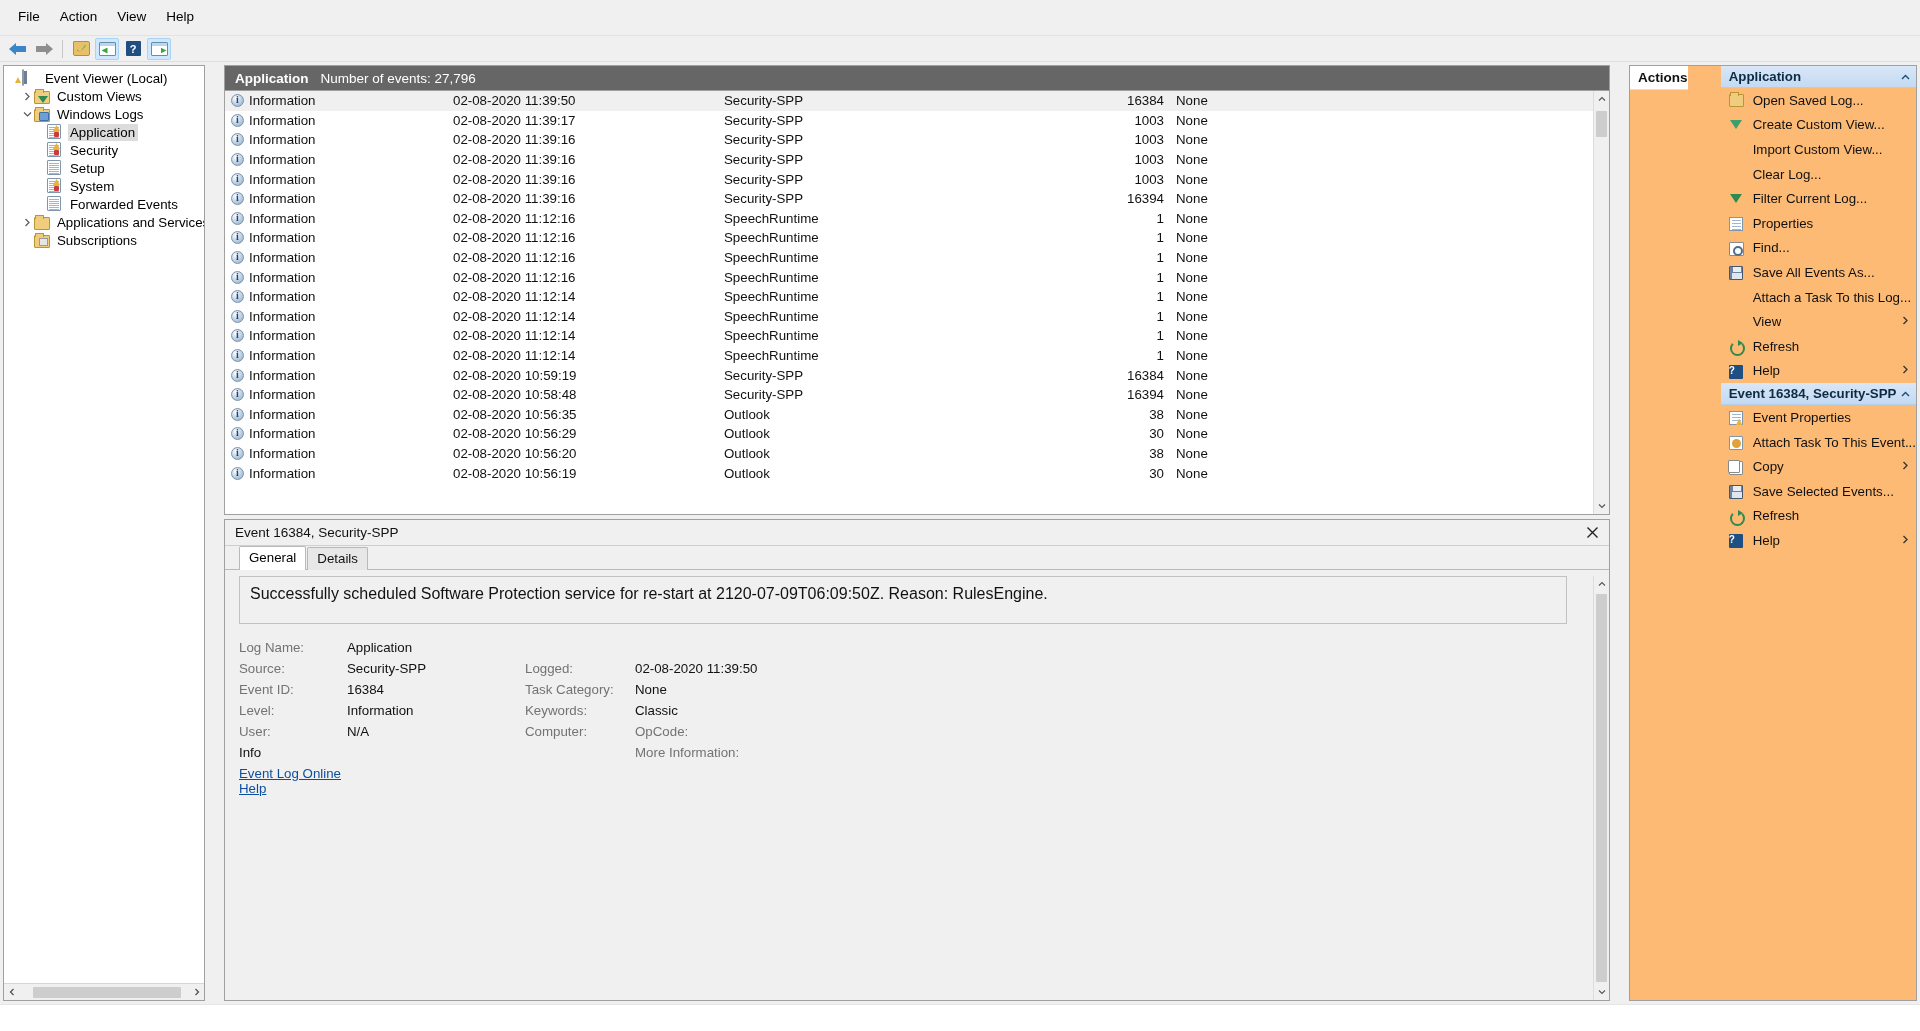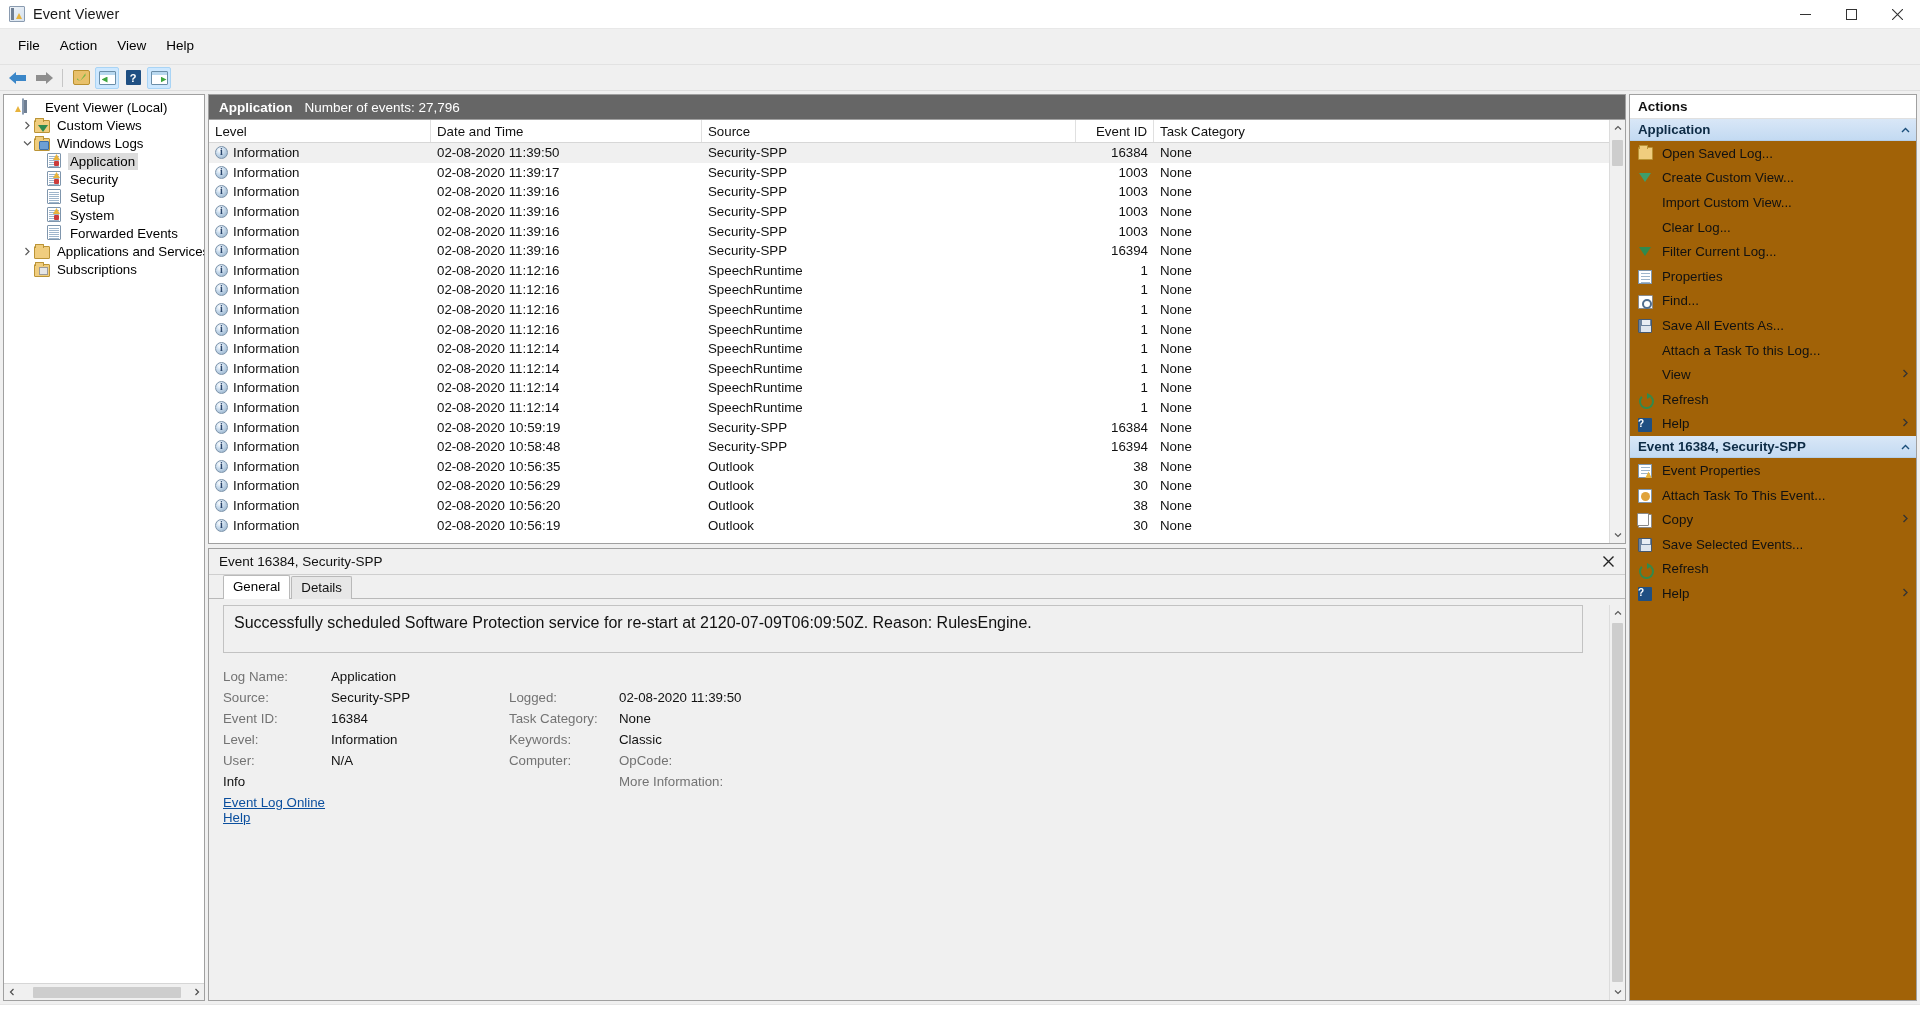--- a/index.html
+++ b/index.html
@@ -130,21 +130,21 @@
   .ico-help {
     width:15px;height:15px;background:#1f4f82;border-radius:1px;color:#fff;
     font-size:11px;font-weight:bold;display:flex;align-items:center;justify-content:center;
   }
 
   
   .body {
     flex: 1;
     display: flex;
     padding: 3px 3px 3px 3px;
-    gap: 0;
+    gap: 16px;
     min-height: 0;
     background: #f0f0f0;
   }
 
   
   .tree-pane {
     width: 202px; min-width: 202px;
     background: #ffffff;
     border: 1px solid #a0a0a0;
     display: flex; flex-direction: column;
@@ -349,22 +349,22 @@
     border-left: 1px solid #dcdcdc;
     display: flex; flex-direction: column;
     margin-left: 2px;
   }
   .ds-thumb{position:absolute;left:2px;right:2px;top:2px;bottom:2px;background:#cdcdcd;border-radius:1px;}
 
   
   .actions-pane {
     width: 288px; min-width: 288px;
     border: 1px solid #a0a0a0;
-    background: #a16207;
-    display: flex; flex-direction: column;
+    background: #fdba74;
+    display: flex; flex-direction: row; justify-content: space-between;
   }
   .actions-title {
     height: 24px; min-height:24px;
     display: flex; align-items: center;
     padding-left: 8px;
     font-size: 13.5px; font-weight: bold; color: #111;
     background: #ffffff;
     border-bottom: 1px solid #e0e0e0;
   }
   .act-group-head {
@@ -414,43 +414,20 @@
   .bottom-strip {
     height: 27px; min-height: 27px; background: #ffffff;
     border-top: 1px solid #e6e6e6;
   }
 </style>
 </head>
 <body>
 
 <div class="app">
 
-  <div class="titlebar">
-    <div class="title-icon">
-        <span class="evicon"></span>
-      </div>
-    <div class="title-text">Event Viewer</div>
-    <div class="win-btns">
-      <div class="win-btn">
-        <svg width="11" height="11" viewBox="0 0 11 11">
-            <rect x="0" y="5" width="11" height="1" fill="#333"></rect>
-          </svg>
-      </div>
-      <div class="win-btn">
-        <svg width="11" height="11" viewBox="0 0 11 11">
-            <rect x="0.5" y="0.5" width="10" height="10" fill="none" stroke="#333"></rect>
-          </svg>
-      </div>
-      <div class="win-btn close">
-        <svg width="11" height="11" viewBox="0 0 11 11">
-            <path d="M0,0 L11,11 M11,0 L0,11" stroke="#333" stroke-width="1.1"></path>
-          </svg>
-      </div>
-    </div>
-  </div>
 
   <div class="menubar">
     <div class="menu-item">File</div>
     <div class="menu-item">Action</div>
     <div class="menu-item">View</div>
     <div class="menu-item">Help</div>
   </div>
 
   <div class="toolbar">
     <div class="tb-btn">
@@ -594,27 +571,20 @@
     <div class="center-pane">
 
       <div class="list-area">
         <div class="log-header">
           <span class="lh-name">Application</span>
           <span class="lh-count">Number of events: 27,796</span>
         </div>
 
         <div class="grid-wrap">
           <div class="grid">
-            <div class="grid-head">
-              <div class="gh col-level">Level</div>
-              <div class="gh col-date">Date and Time</div>
-              <div class="gh col-src">Source</div>
-              <div class="gh col-eid num">Event ID</div>
-              <div class="gh col-task">Task Category</div>
-            </div>
             <div class="grid-body" id="grid-body">
                 <div class="grow selected">
                   <div class="gc col-level">
                     <span class="info-ico"></span>
                     <span>Information</span>
                   </div>
                   <div class="gc col-date">02-08-2020 11:39:50</div>
                   <div class="gc col-src">Security-SPP</div>
                   <div class="gc col-eid num">16384</div>
                   <div class="gc col-task">None</div>

